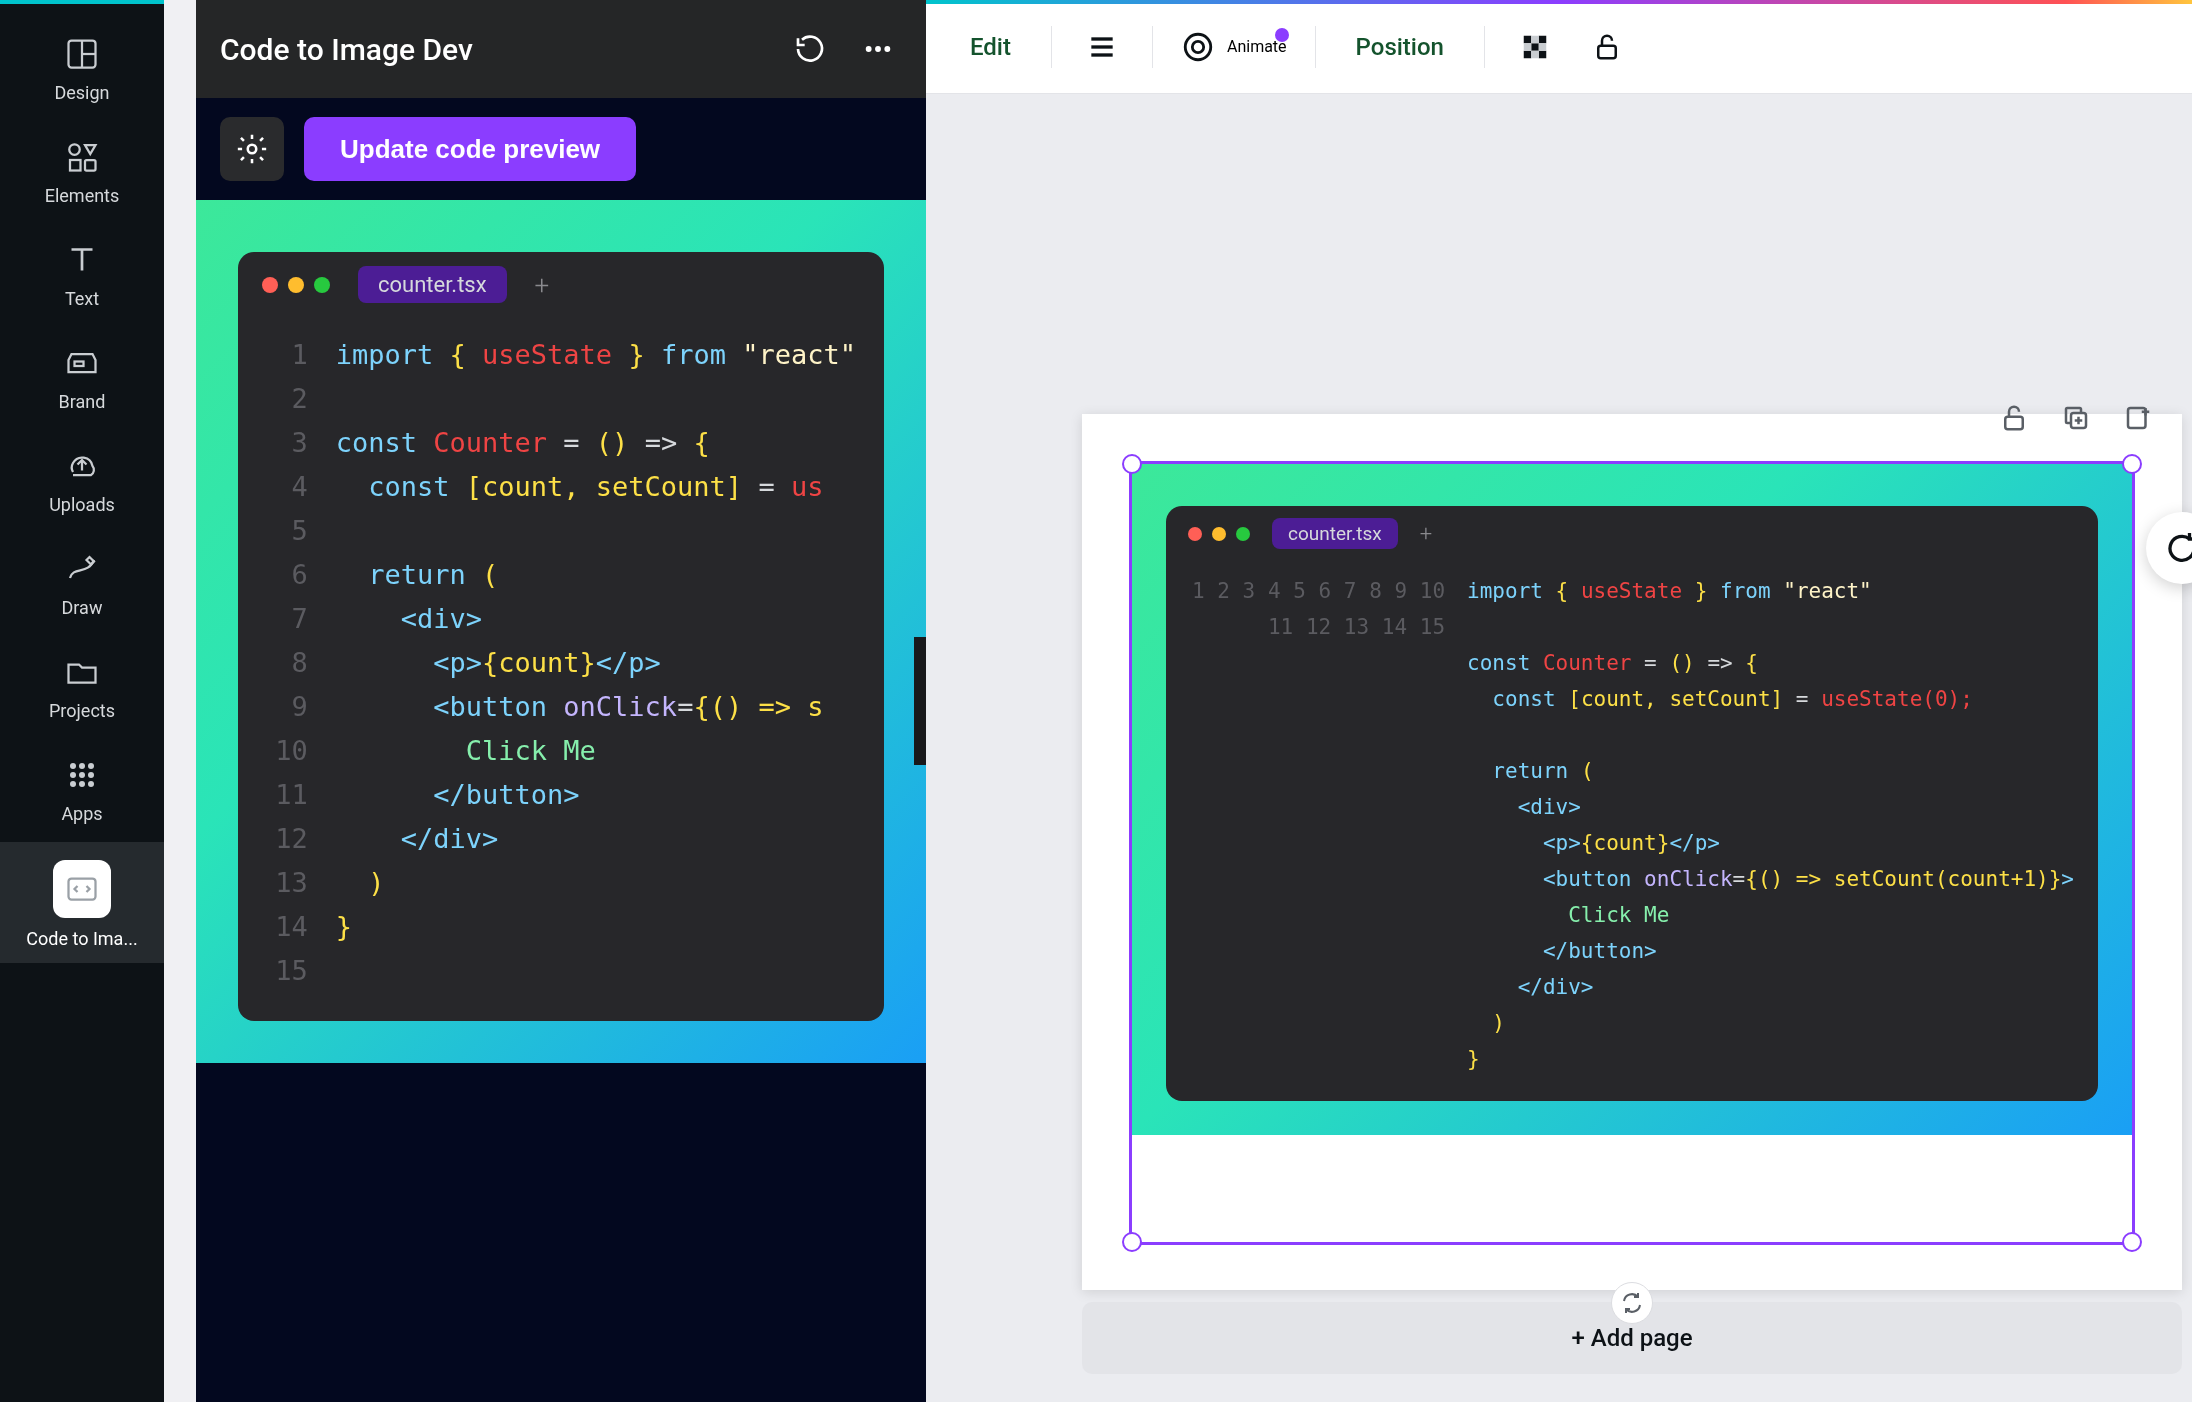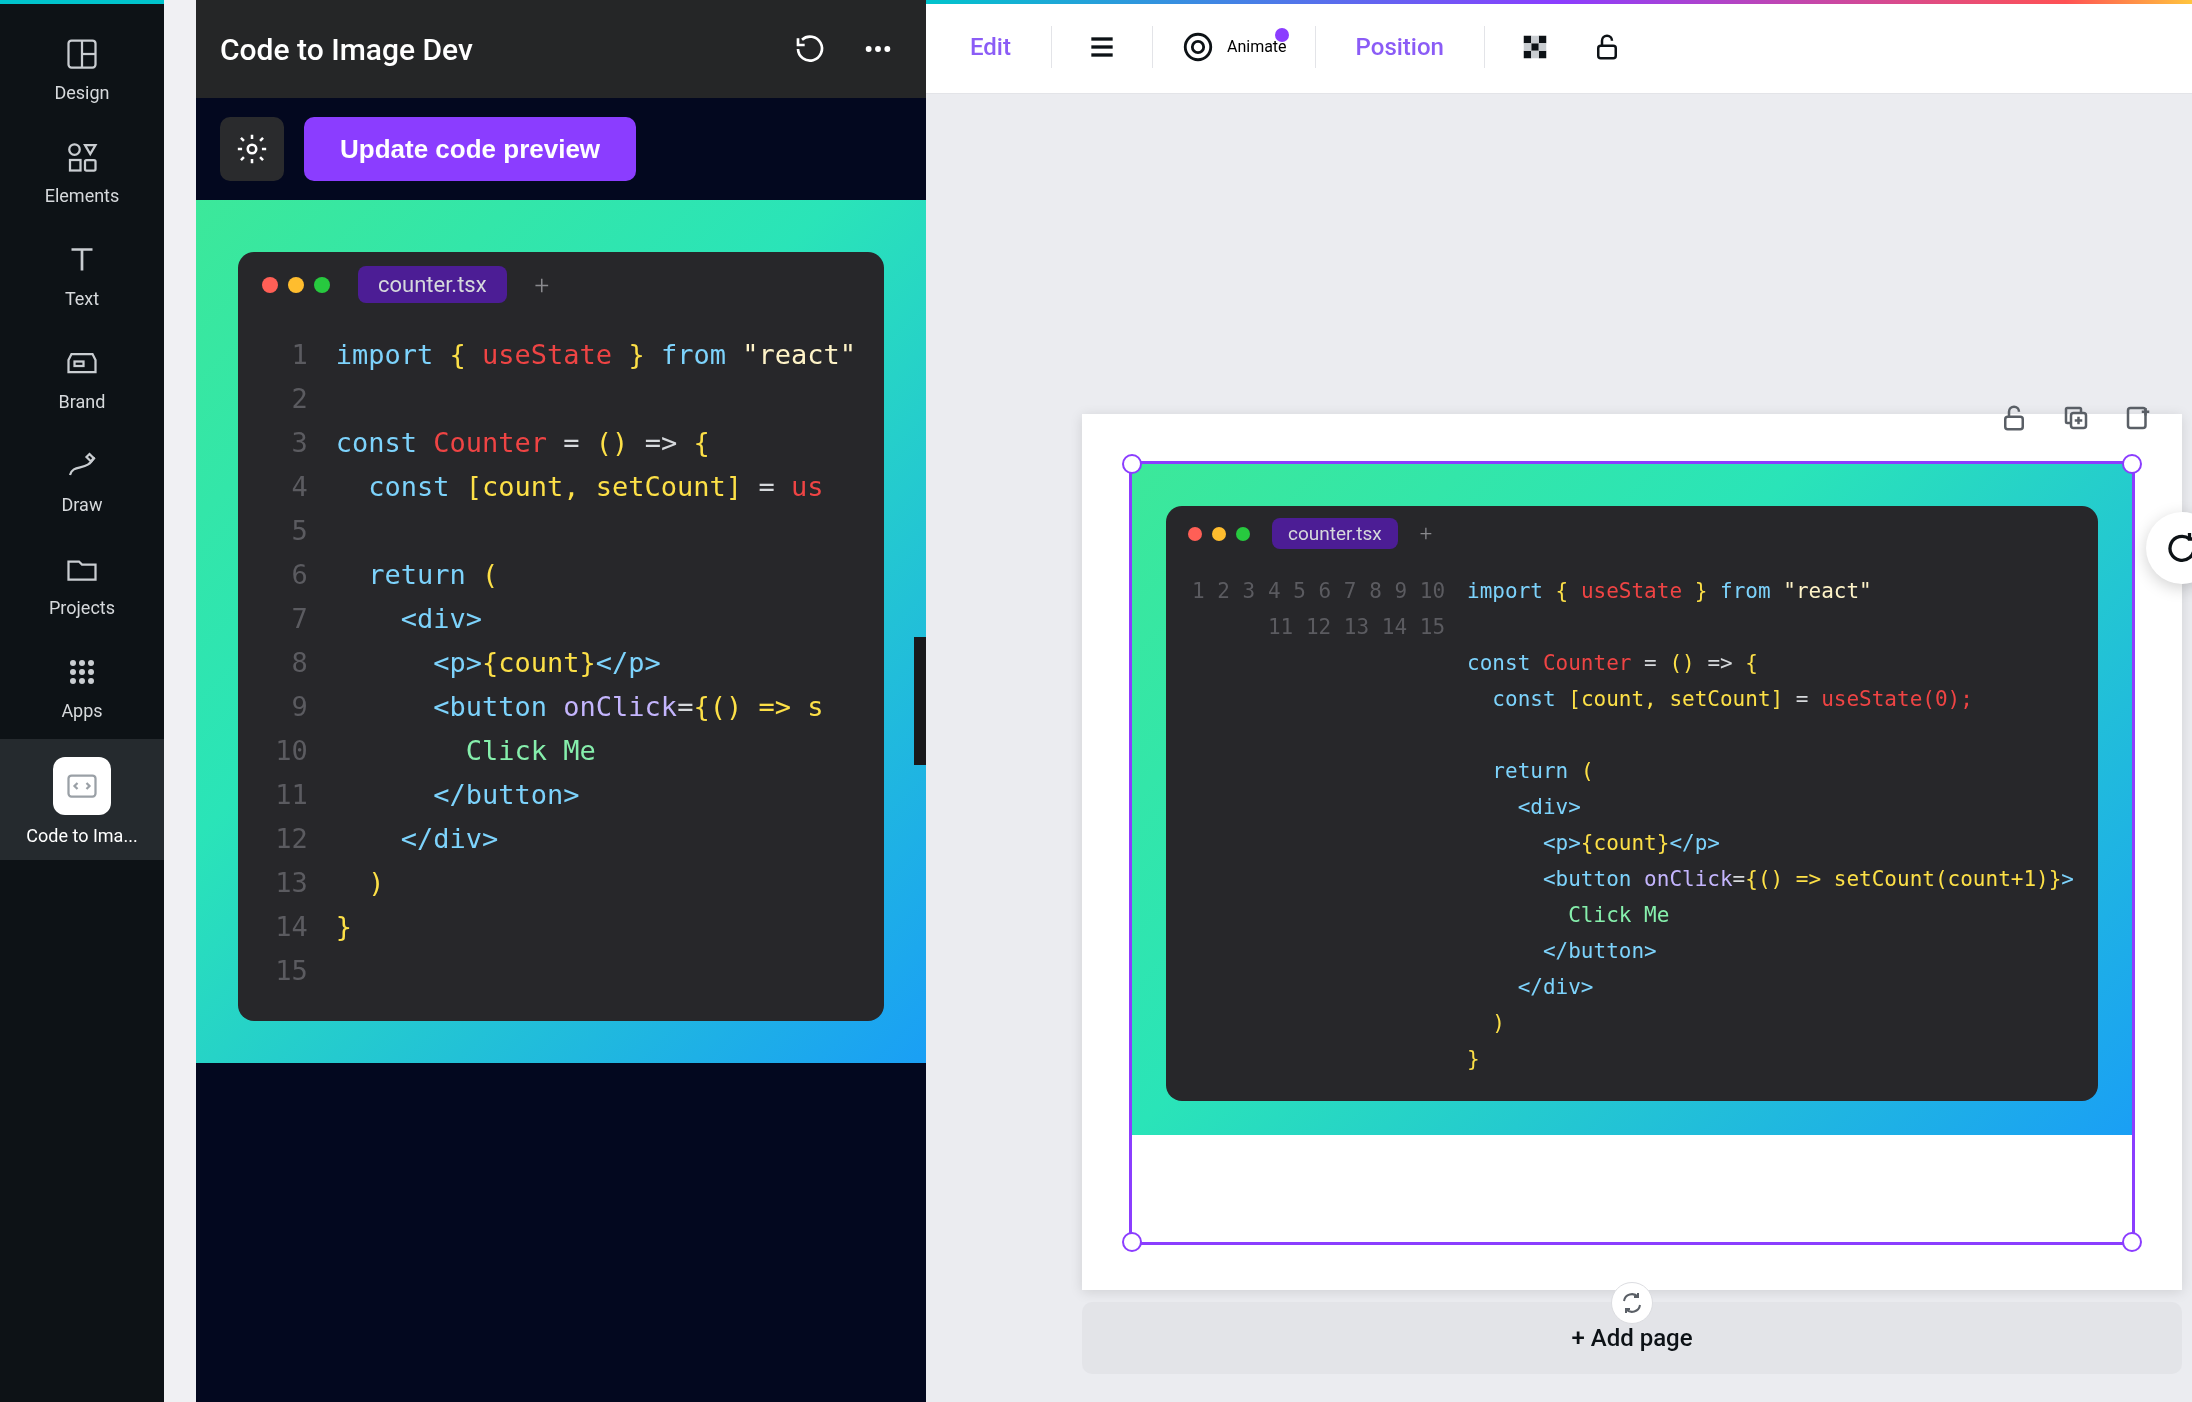--- a/index.html
+++ b/index.html
@@ -232,21 +232,21 @@
 }
 .canvas-toolbar::before {
   content: "";
   position: absolute;
   top: 0; left: 0; right: 0;
   height: 4px;
   background: linear-gradient(90deg, #00c4cc 0%, #8b3dff 50%, #ff5154 90%, #ffc53d 100%);
 }
 .tb-text-btn {
   font-size: 24px;
-  color: #8b5cf6;
+  color: #14532d;
   cursor: pointer;
   padding: 8px 12px;
   font-weight: 500;
 }
 .tb-sep {
   width: 1px;
   height: 42px;
   background: #e3e4e8;
 }
 .tb-icon-btn {
@@ -417,20 +417,29 @@
     <span class="rail-label">Text</span>
   </div>
   <div class="rail-item">
     <div class="rail-icon">
       <svg width="36" height="36" viewBox="0 0 24 24" fill="none" stroke="#c9cdd1" stroke-width="1.5">
           <path d="M3 10 L5 6 L19 6 L21 10 L21 18 L3 18 Z"></path>
           <rect x="7" y="11" width="6" height="3"></rect>
         </svg>
     </div>
     <span class="rail-label">Brand</span>
+  </div>
+  <div class="rail-item">
+    <div class="rail-icon">
+      <svg width="36" height="36" viewBox="0 0 24 24" fill="none" stroke="#c9cdd1" stroke-width="1.5">
+          <path d="M6 16 A6 6 0 0 1 6 10 A7 7 0 0 1 19 12 A4 4 0 0 1 18 18 L6 18"></path>
+          <path d="M12 8 L12 15 M9 11 L12 8 L15 11"></path>
+        </svg>
+    </div>
+    <span class="rail-label">Uploads</span>
   </div>
   <div class="rail-item">
     <div class="rail-icon">
       <svg width="36" height="36" viewBox="0 0 24 24" fill="none" stroke="#c9cdd1" stroke-width="1.5">
           <path d="M4 18 C 6 10, 16 16, 20 6"></path>
           <path d="M17 4 L20 7 L18 9 L15 6 Z"></path>
         </svg>
     </div>
     <span class="rail-label">Draw</span>
   </div>

